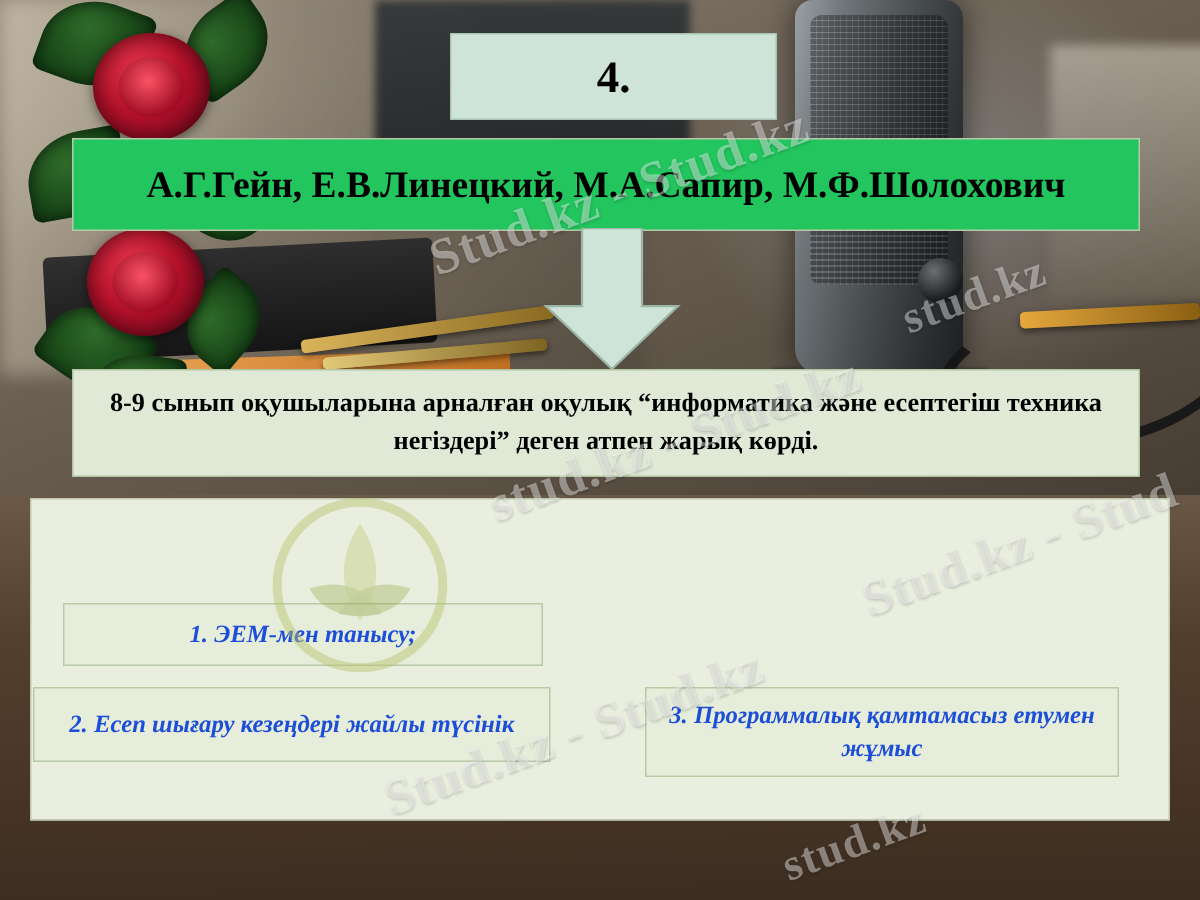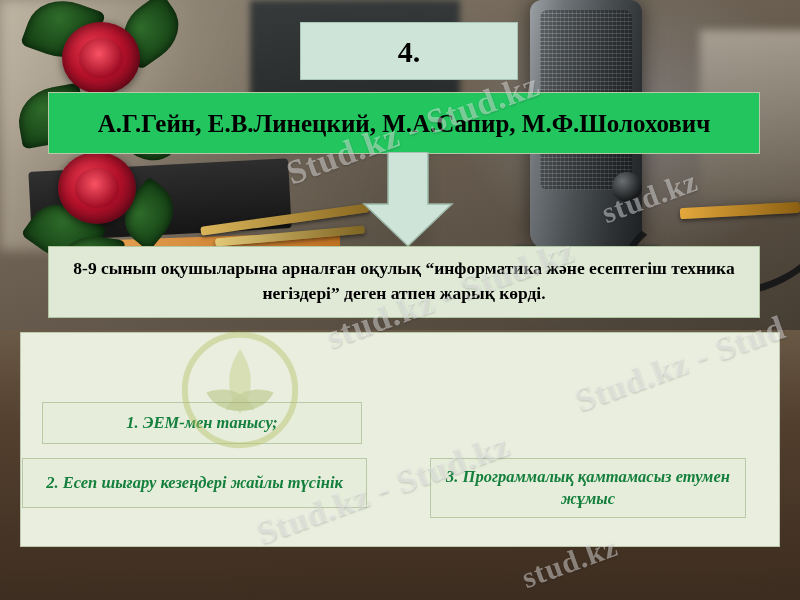--- a/index.html
+++ b/index.html
@@ -201,21 +201,21 @@
     color: #111;
   }
   .sub-box {
     position: absolute;
     background: #e6edda;
     border: 1px solid #b9c9a6;
     box-sizing: border-box;
     font-style: italic;
     font-weight: bold;
     font-size: 16.5px;
-    color: #15803d;
+    color: #1d4ed8;
     display: flex;
     align-items: center;
     justify-content: center;
     text-align: center;
     line-height: 22px;
     padding: 4px 8px;
   }
   .sub-1 { left: 42px; top: 402px; width: 320px; height: 42px; }
   .sub-2 { left: 430px; top: 402px; width: 316px; height: 42px; }
   .sub-3 { left: 22px; top: 458px; width: 345px; height: 50px; }

